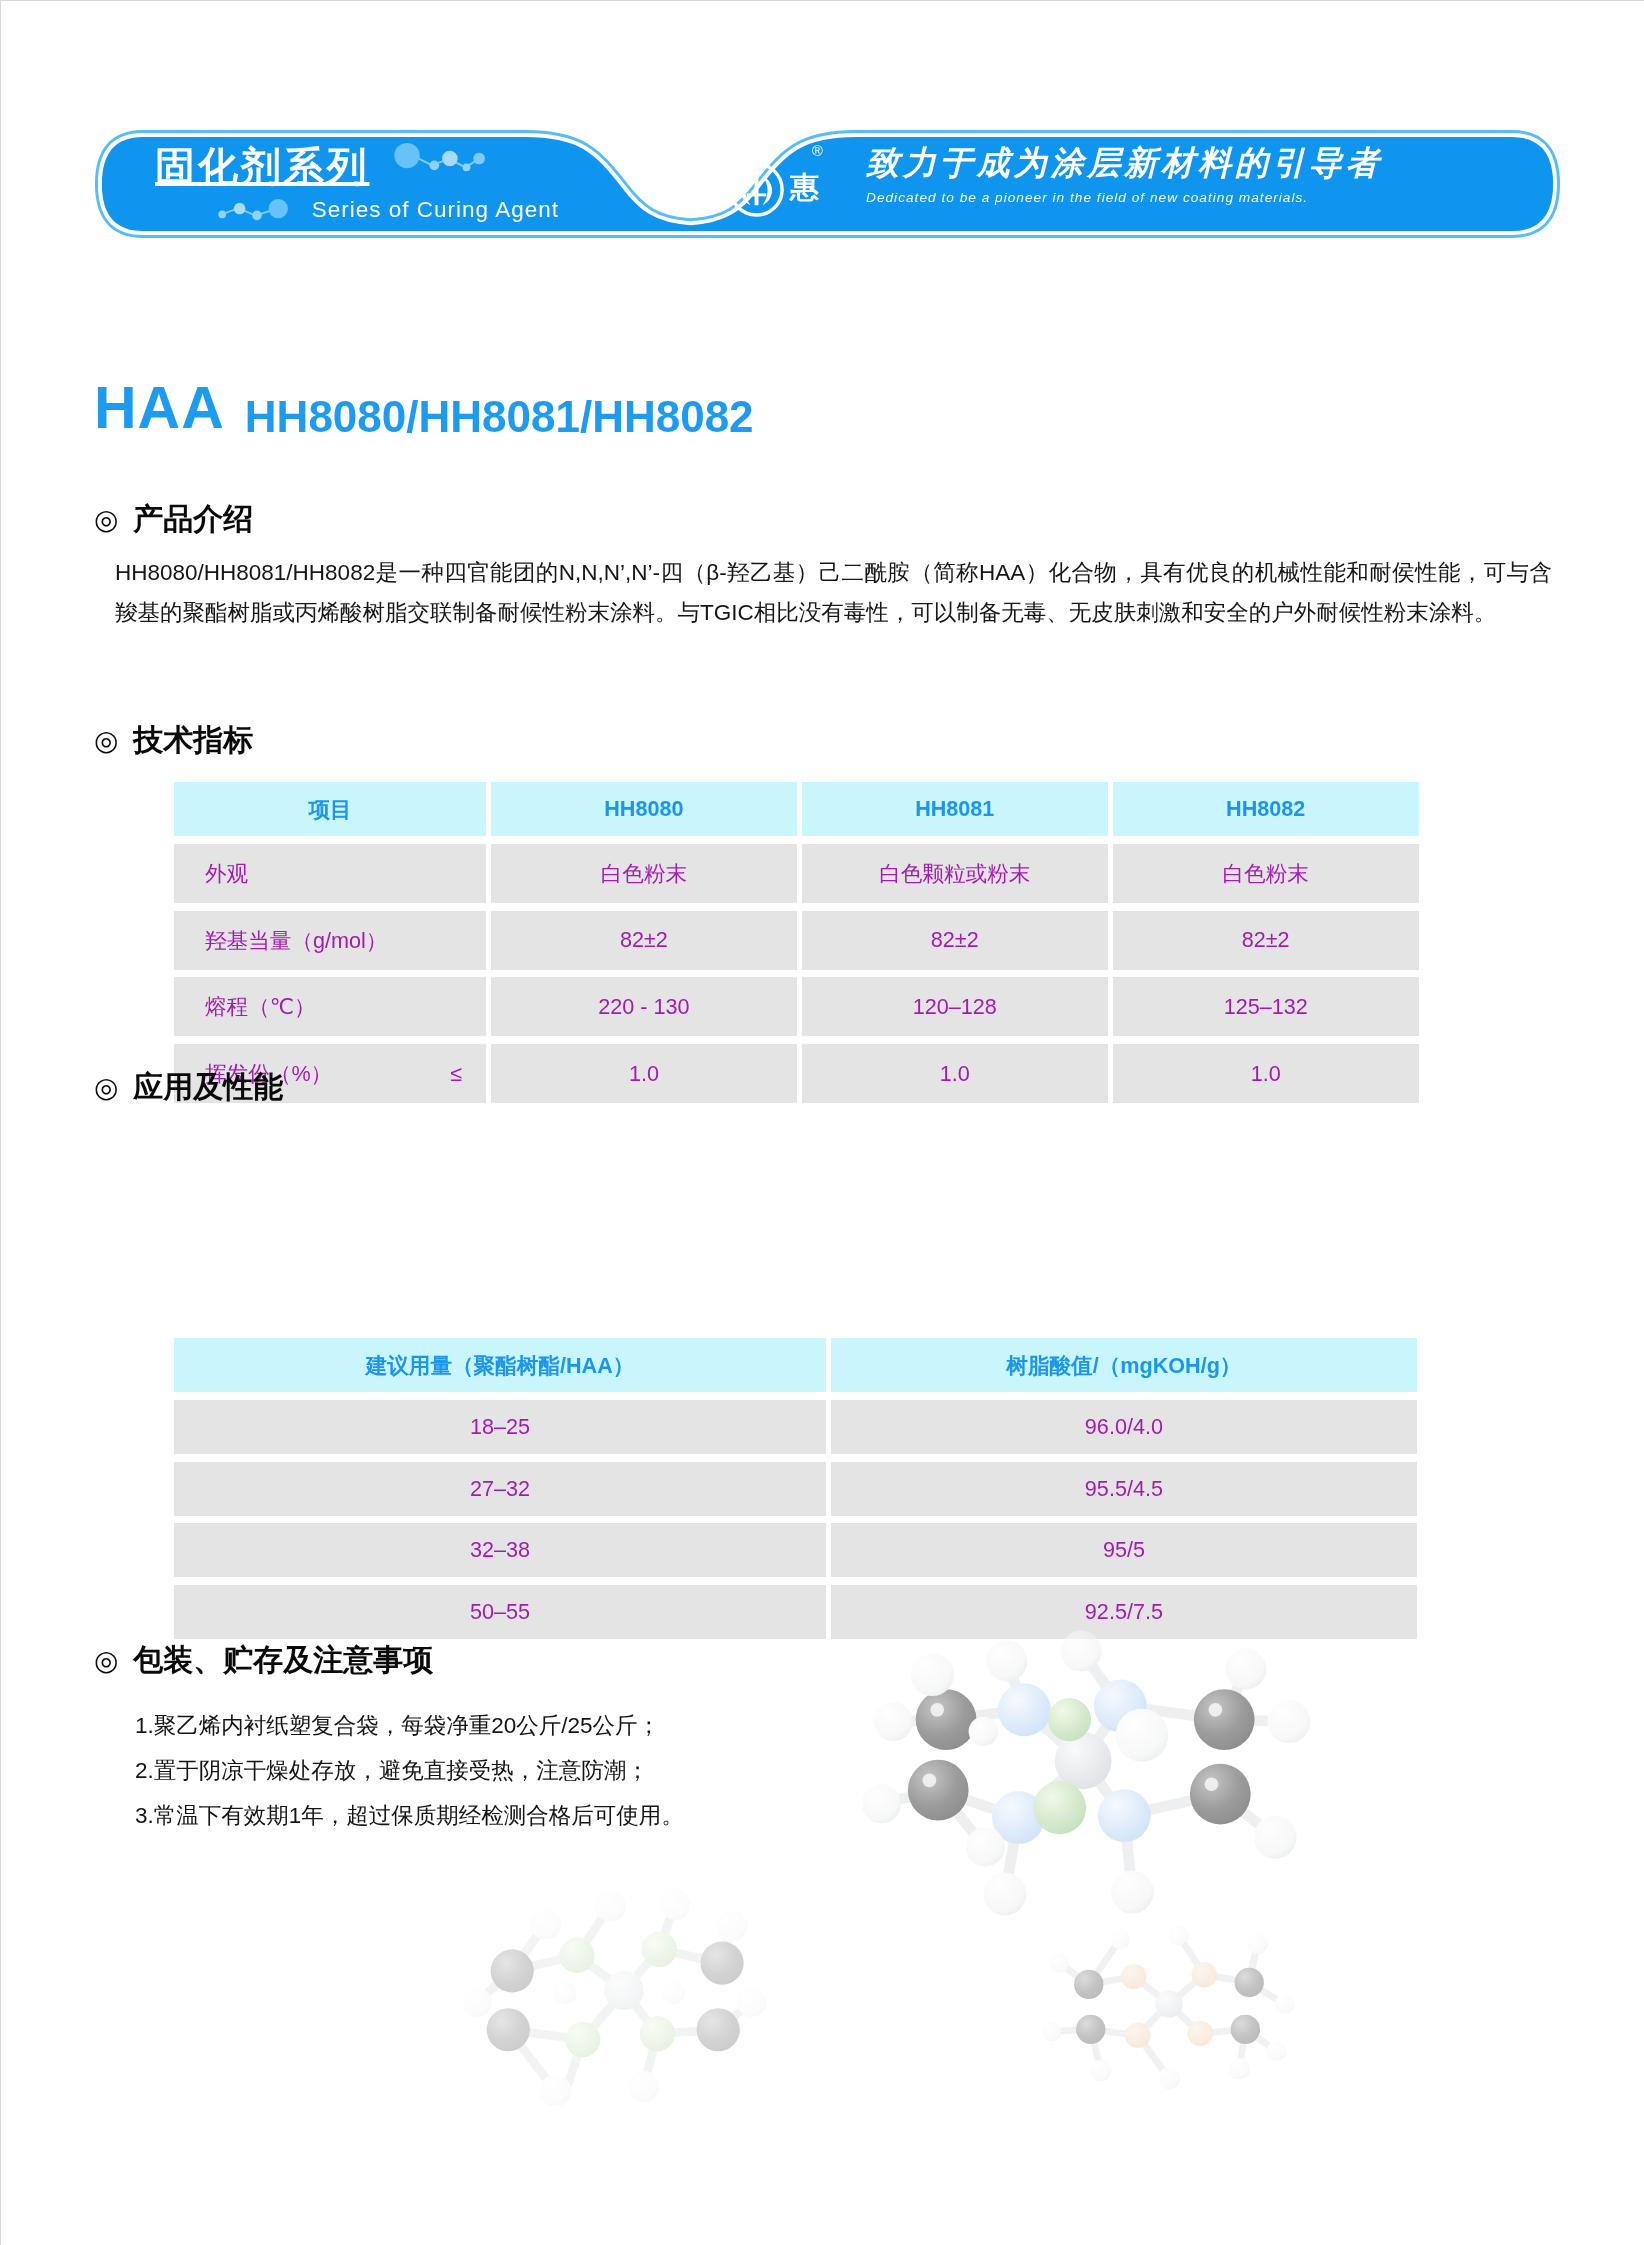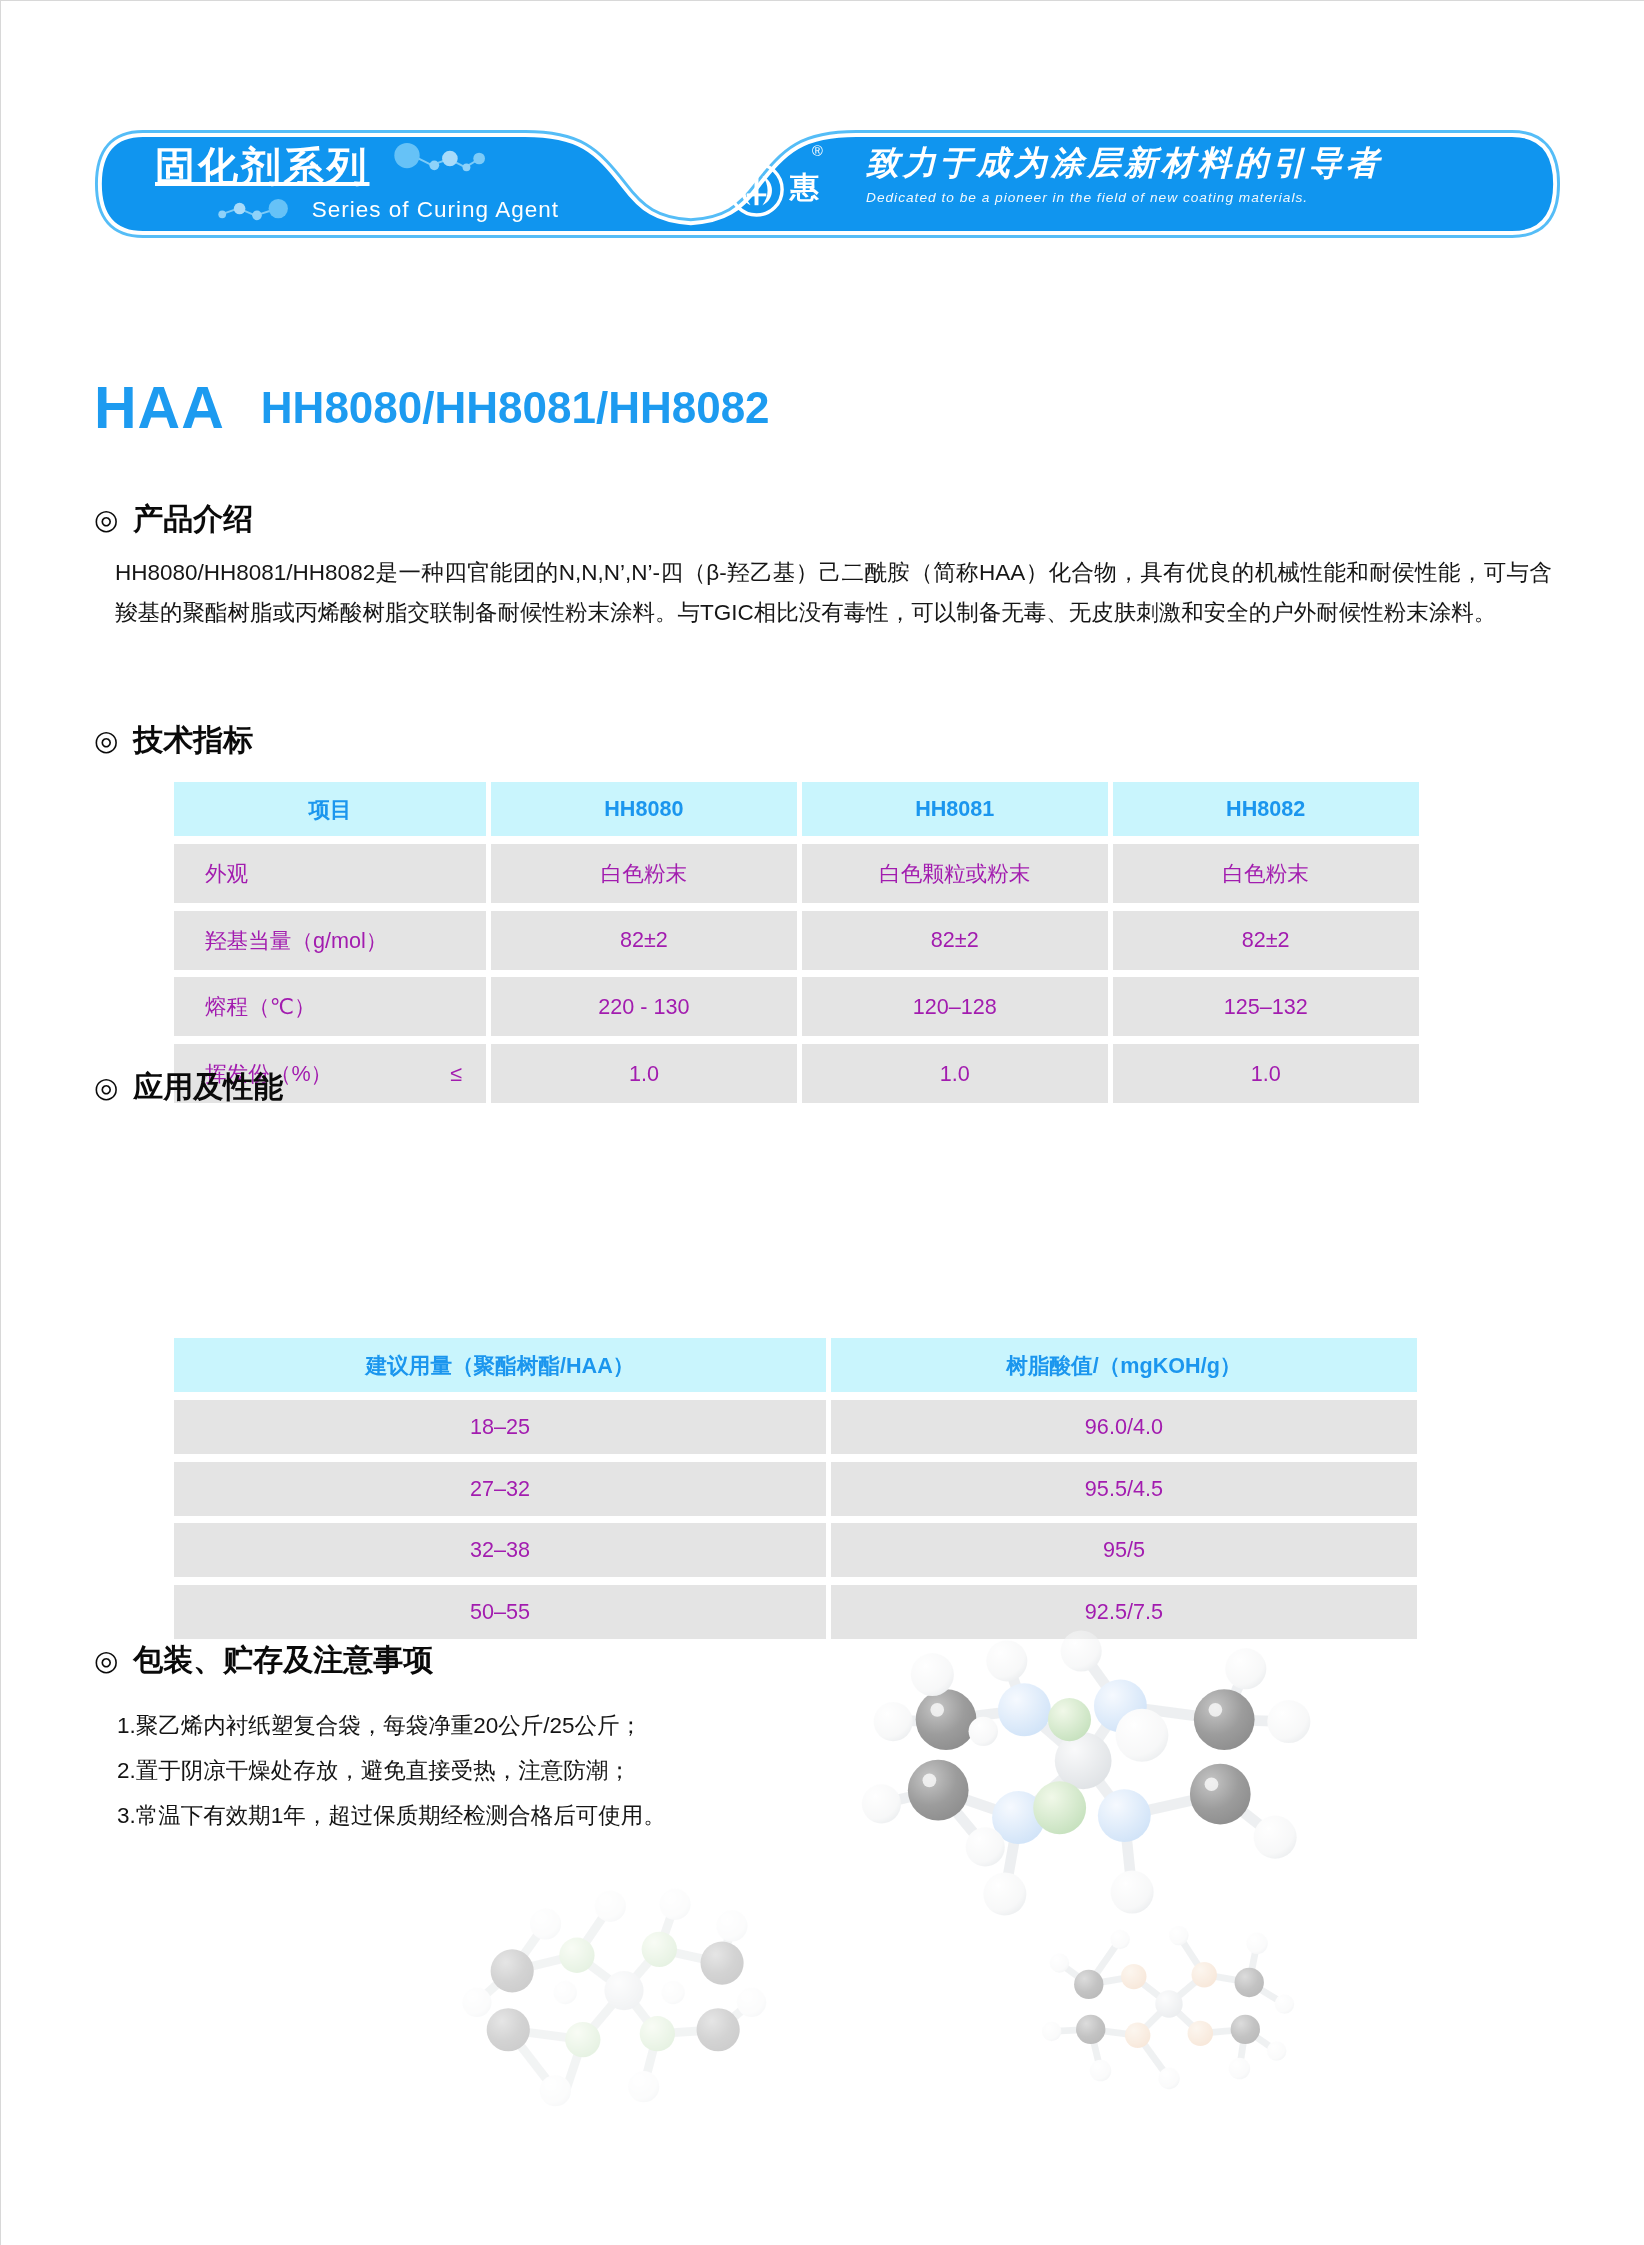--- a/index.html
+++ b/index.html
@@ -16,21 +16,21 @@
   .series-subtitle{font-size:22.5px;letter-spacing:1px;}
   .banner-right{position:absolute;left:600px;top:11.8px;display:flex;align-items:flex-start;color:#fff;}
   .logo{position:relative;display:flex;align-items:center;margin-top:13.7px;}
   .logo-cn{font-size:29px;font-weight:bold;}
   .reg{position:absolute;right:-3.9px;top:-11.8px;font-size:14.7px;}
   .slogans{margin-left:47px;}
   .slogan-cn{font-size:33px;font-weight:bold;font-style:italic;letter-spacing:3.9px;}
   .slogan-en{font-size:13.7px;font-style:italic;letter-spacing:1px;margin-top:3.9px;opacity:.95;}
 
   
-  .main-title{position:absolute;left:93px;top:373px;display:flex;align-items:center;gap:36px;color:#1d9bf0;}
+  .main-title{position:absolute;left:93px;top:373px;display:flex;align-items:flex-end;gap:20px;color:#1d9bf0;}
   .title-main{font-size:59px;font-weight:bold;letter-spacing:1px;}
   .title-models{font-size:44px;font-weight:bold;letter-spacing:0px;}
 
   
   .section-heading{position:absolute;display:flex;align-items:center;gap:14.7px;font-size:30px;font-weight:bold;color:#0a0a0a;}
   .bullet{font-size:28px;font-weight:normal;line-height:1;}
   .intro-body{position:absolute;left:114px;top:552px;width:1437px;font-size:22.5px;line-height:40px;color:#161616;text-align:justify;}
 
   
   .grid-table{position:absolute;display:grid;gap:7.8px 4.9px;margin-top:12px;}
@@ -38,21 +38,21 @@
   .cell.head{background:#c9f5fd;color:#1b96ee;font-weight:bold;}
   .cell.data{background:#e4e4e4;}
   .cell.label{justify-content:flex-start;padding-left:31px;}
   .qualifier{margin-left:118px;}
   .tech-table{left:173px;top:769px;grid-template-columns:312px 306px 306px 306px;grid-template-rows:54px 59px 59px 59px 59px;}
   .dosage-table{left:173px;top:1325px;grid-template-columns:652px 586px;grid-template-rows:54px 54px 54px 54px 54px;}
 
   
   .app-list{position:absolute;left:135px;top:1110px;font-size:22.5px;color:#141414;}
   .app-list .li{height:37px;line-height:37px;}
-  .pack-list{position:absolute;left:116px;top:1702px;font-size:22.5px;color:#141414;}
+  .pack-list{position:absolute;left:134px;top:1702px;font-size:22.5px;color:#141414;}
   .pack-list .li{height:45px;line-height:45px;}
 
   
   .mol-main{position:absolute;left:835px;top:1605px;width:510px;height:333px;opacity:.5;}
   .mol-left{position:absolute;left:417px;top:1864px;width:412px;height:255px;opacity:.22;}
   .mol-right{position:absolute;left:1031px;top:1913px;width:274px;height:181px;opacity:.3;}
 </style>
 </head>
 <body>
 

